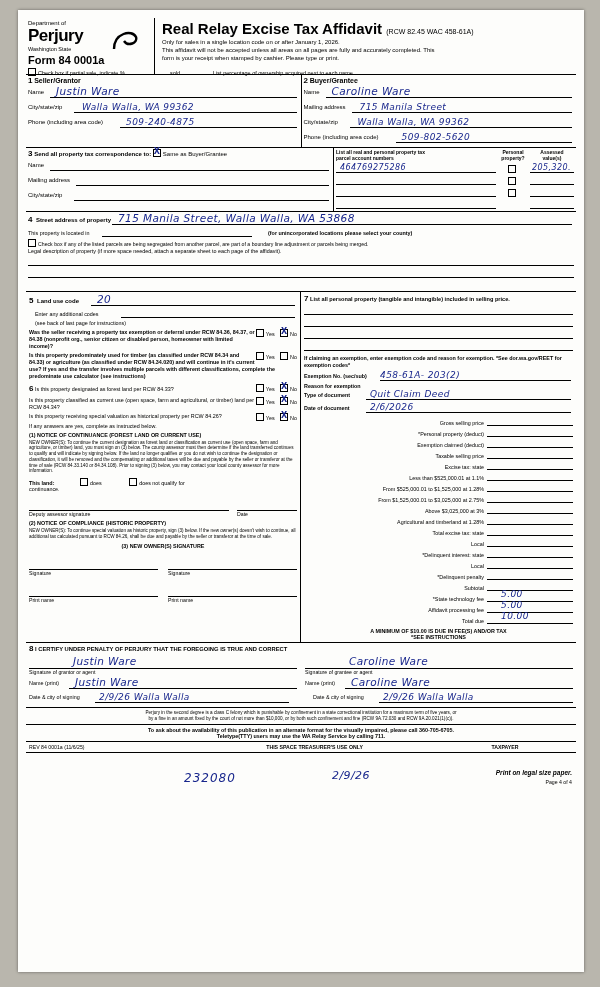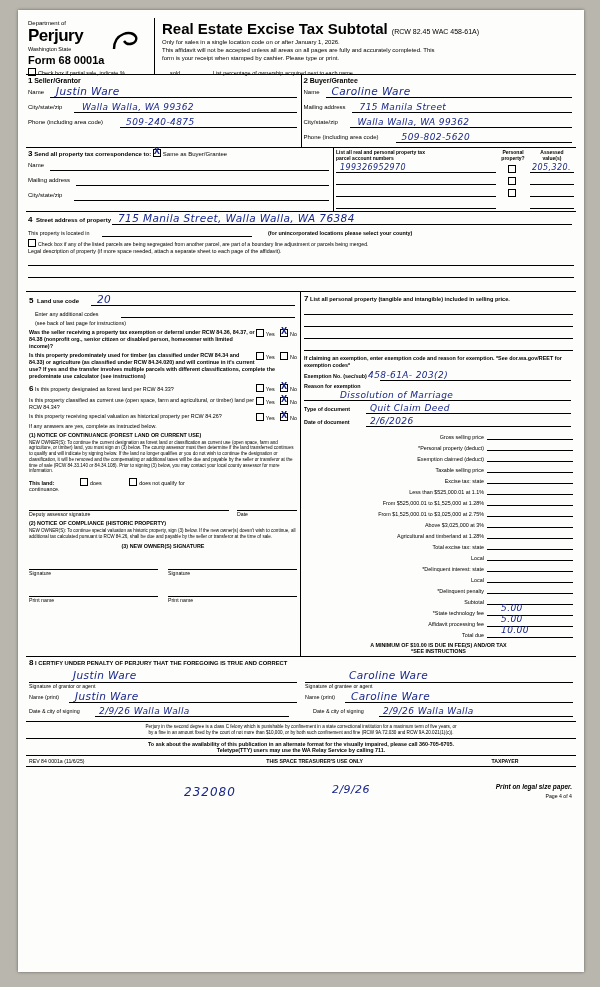--- a/index.html
+++ b/index.html
@@ -83,27 +83,27 @@
     <div class="dept">
       <div class="d1">Department of</div>
       <div class="d2">Perjury</div>
       <div class="d3">Washington State</div>
     </div>
     <svg class="swirl" viewBox="0 0 26 26">
       <path d="M2 22 C 2 6, 20 2, 24 10 C 26 16, 16 20, 12 14" fill="none" stroke="#000" stroke-width="2.4"></path>
     </svg>
     <div class="vline"></div>
     <div class="title">
-      <span>Real Estate Excise Tax Subtotal</span>
+      <span>Real Relay Excise Tax Affidavit</span>
       <span class="rcw">(RCW 82.45 WAC 458-61A)</span>
     </div>
     <div class="hdr-note hnote" style="white-space:pre-line">Only for sales in a single location code on or after January 1, 2026.
 This affidavit will not be accepted unless all areas on all pages are fully and accurately completed. This
 form is your receipt when stamped by cashier. Please type or print.</div>
-    <div class="formno">Form 68 0001a</div>
+    <div class="formno">Form 84 0001a</div>
     <div class="chkline">
       <span class="cb"></span><span>Check box if partial sale, indicate %</span>
       <span style="display:inline-block;width:42px;border-bottom:1px solid #000;"></span>
       <span>sold.</span>
       <span style="margin-left:30px">List percentage of ownership acquired next to each name.</span>
     </div>
   </div>
 
   <div class="two">
     <div class="col">
@@ -182,21 +182,21 @@
           <div style="flex:1;white-space:pre-line">List all real and personal property tax
 parcel account numbers</div>
           <div style="width:34px;white-space:pre-line;text-align:center">Personal
 property?</div>
           <div style="width:44px;white-space:pre-line;text-align:center">Assessed
 value(s)</div>
         </div>
         <div>
           <div style="display:flex;align-items:flex-end;height:12px;">
             <div style="flex:1;border-bottom:1px solid #000;position:relative">
-                  <span class="hand sm" style="position:absolute;left:4px;bottom:0">199326952970</span>
+                  <span class="hand sm" style="position:absolute;left:4px;bottom:0">464769275286</span>
                 </div>
             <div style="width:34px;text-align:center"><span class="cb"></span></div>
             <div style="width:44px;border-bottom:1px solid #000;position:relative">
                   <span class="hand sm" style="position:absolute;left:2px;bottom:0">205,320.</span>
                 </div>
           </div>
           <div style="display:flex;align-items:flex-end;height:12px;">
             <div style="flex:1;border-bottom:1px solid #000;"></div>
             <div style="width:34px;text-align:center"><span class="cb"></span></div>
             <div style="width:44px;border-bottom:1px solid #000;"></div>
@@ -214,21 +214,21 @@
         </div>
       </div>
     </div>
   </div>
 
   <div class="sec">
     <div style="position:relative;height:14px;">
       <span class="secnum" style="position:absolute;left:0;top:2px;">4</span>
       <span class="b" style="position:absolute;left:8px;top:4px;font-size:6px">Street address of property</span>
       <span style="position:absolute;left:84px;right:2px;bottom:2px;border-bottom:1px solid #000;"></span>
-      <span class="hand big" style="position:absolute;left:90px;bottom:3px;">715 Manila Street, Walla Walla, WA  76384</span>
+      <span class="hand big" style="position:absolute;left:90px;bottom:3px;">715 Manila Street, Walla Walla, WA  53868</span>
     </div>
     <div style="position:relative;height:12px;font-size:5.4px;">
       <span style="position:absolute;left:0;top:3px;">This property is located in</span>
       <span style="position:absolute;left:74px;width:150px;bottom:2px;border-bottom:1px solid #000;"></span>
       <span class="b" style="position:absolute;left:240px;top:3px;">(for unincorporated locations please select your county)</span>
     </div>
     <div style="font-size:5.2px;">
       <span class="cb"></span><span>Check box if any of the listed parcels are being segregated from another parcel, are part of a boundary line adjustment or parcels being merged.</span>
     </div>
     <div style="font-size:5.4px;margin-top:1px;">Legal description of property (if more space needed, attach a separate sheet to each page of the affidavit).</div>
@@ -351,27 +351,23 @@
       <div class="lineinput"></div>
       <div class="lineinput"></div>
       <div class="lineinput"></div>
       <div class="lineinput"></div>
 
       <div class="b" style="font-size:5.4px;margin-top:4px;line-height:1.3">If claiming an exemption, enter exemption code and reason for exemption. *See dor.wa.gov/REET for exemption codes*</div>
 
       <div style="position:relative;height:13px;margin-top:1px;">
         <span style="position:absolute;left:0;top:3px;font-size:5.4px;" class="b">Exemption No. (sec/sub)</span>
         <span style="position:absolute;left:76px;right:2px;bottom:2px;border-bottom:1px solid #000;"></span>
-        <span class="hand" style="position:absolute;left:64px;bottom:3px;">458-61A- 203(2)</span>
+        <span class="hand" style="position:absolute;left:76px;bottom:3px;">458-61A- 203(2)</span>
       </div>
       <div style="font-size:5.4px;" class="b">Reason for exemption</div>
-      <div style="position:relative;height:14px;">
-        <span style="position:absolute;left:0;right:2px;bottom:2px;border-bottom:1px solid #000;"></span>
-        <span class="hand" style="position:absolute;left:36px;bottom:3px;">Dissolution of Marriage</span>
-      </div>
 
       <div style="position:relative;height:13px;">
         <span class="b" style="position:absolute;left:0;top:3px;font-size:5.4px;">Type of document</span>
         <span style="position:absolute;left:62px;right:2px;bottom:2px;border-bottom:1px solid #000;"></span>
         <span class="hand" style="position:absolute;left:66px;bottom:3px;">Quit Claim Deed</span>
       </div>
       <div style="position:relative;height:13px;">
         <span class="b" style="position:absolute;left:0;top:3px;font-size:5.4px;">Date of document</span>
         <span style="position:absolute;left:62px;right:2px;bottom:2px;border-bottom:1px solid #000;"></span>
         <span class="hand" style="position:absolute;left:66px;bottom:3px;">2/6/2026</span>

